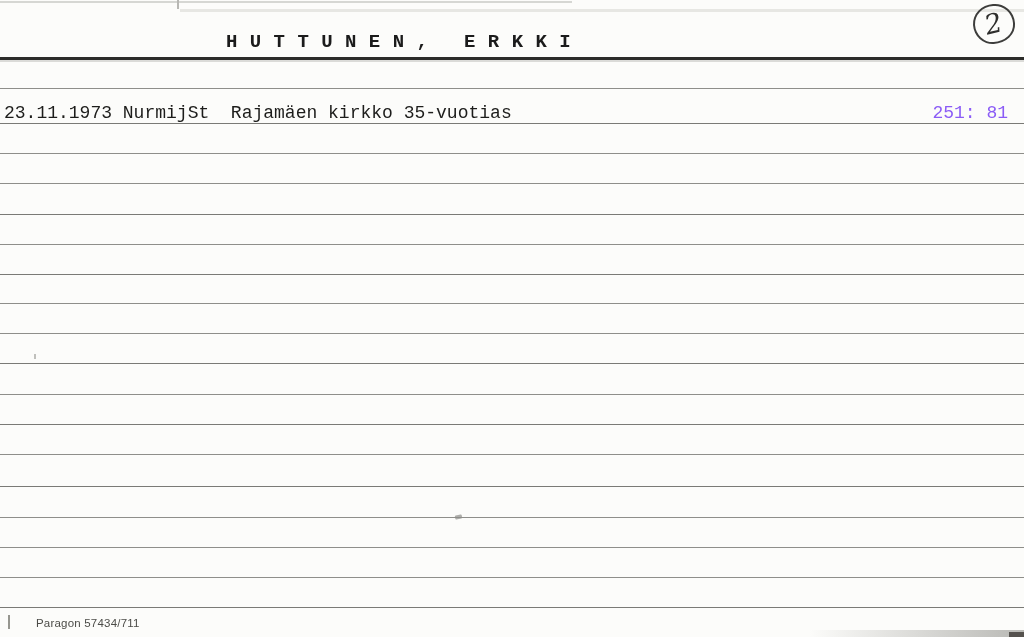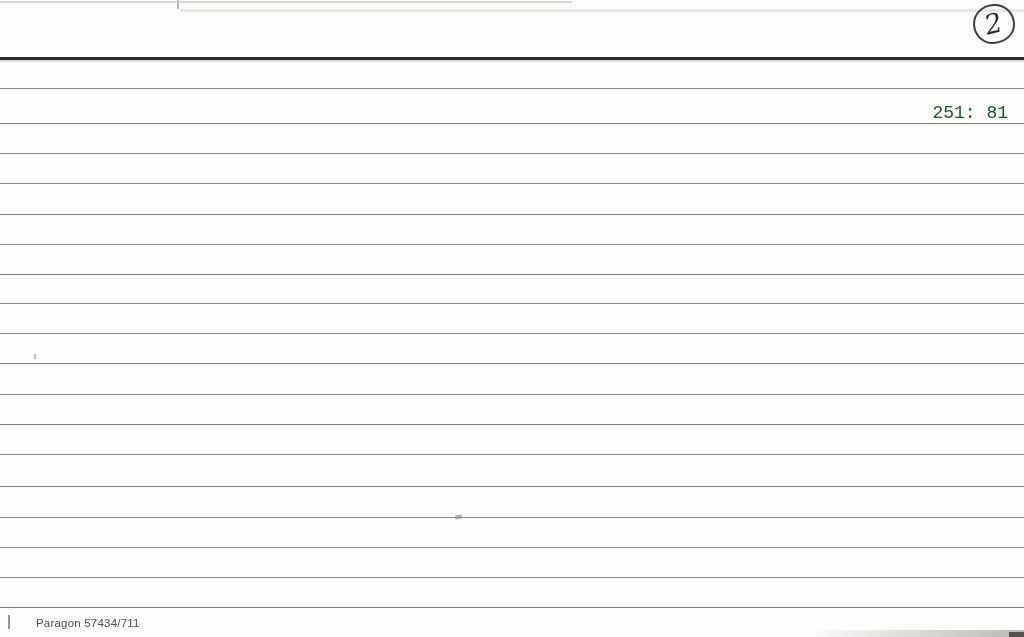--- a/index.html
+++ b/index.html
@@ -67,21 +67,21 @@
     background: #8e8e8a;
   }
   .rule.dark { height: 1.4px; background: #7a7a76; }
   
   .entry-text {
     position: absolute; left: 4px; top: 103px;
     font-size: 18px; color: #1d1d1b; white-space: pre;
   }
   .entry-ref {
     position: absolute; right: 16px; top: 103px;
-    font-size: 18px; color: #14532d; white-space: pre;
+    font-size: 18px; color: #8b5cf6; white-space: pre;
   }
   
   .paragon-tick {
     position: absolute; left: 8px; top: 615px; width: 2px; height: 14px;
     background: #96968f;
   }
   .paragon-text {
     position: absolute; left: 20px; top: 617px;
     font-family: "Liberation Sans", sans-serif;
     font-size: 11.5px; color: #4c4c48; letter-spacing: .2px; margin-left: 16px;
@@ -99,20 +99,21 @@
 <body>
 
 <div class="card">
 
   <div class="top-line-a"></div>
   <div class="top-line-b"></div>
   <div class="top-tick"></div>
   <div class="speck-1"></div>
   <div class="speck-2"></div>
 
+  <div class="header-title">H U T T U N E N ,   E R K K I</div>
   <div class="page-circle">
     <span>2</span>
   </div>
   <div class="header-rule"></div>
 
   <div id="rules">
       <div class="rule" style="top: 88px;"></div>
       <div class="rule dark" style="top: 123px;"></div>
       <div class="rule" style="top: 153px;"></div>
       <div class="rule" style="top: 183px;"></div>
@@ -125,20 +126,21 @@
       <div class="rule" style="top: 394px;"></div>
       <div class="rule dark" style="top: 424px;"></div>
       <div class="rule" style="top: 454px;"></div>
       <div class="rule dark" style="top: 486px;"></div>
       <div class="rule" style="top: 517px;"></div>
       <div class="rule" style="top: 547px;"></div>
       <div class="rule" style="top: 577px;"></div>
       <div class="rule dark" style="top: 607px;"></div>
     </div>
 
+  <div class="entry-text">23.11.1973 NurmijSt  Rajamäen kirkko 35-vuotias</div>
   <div class="entry-ref">251: 81</div>
 
   <div class="paragon-tick"></div>
   <div class="paragon-text">Paragon 57434/711</div>
   <div class="bottom-smudge"></div>
   <div class="bottom-corner"></div>
 
 </div>
 
 </body></html>

